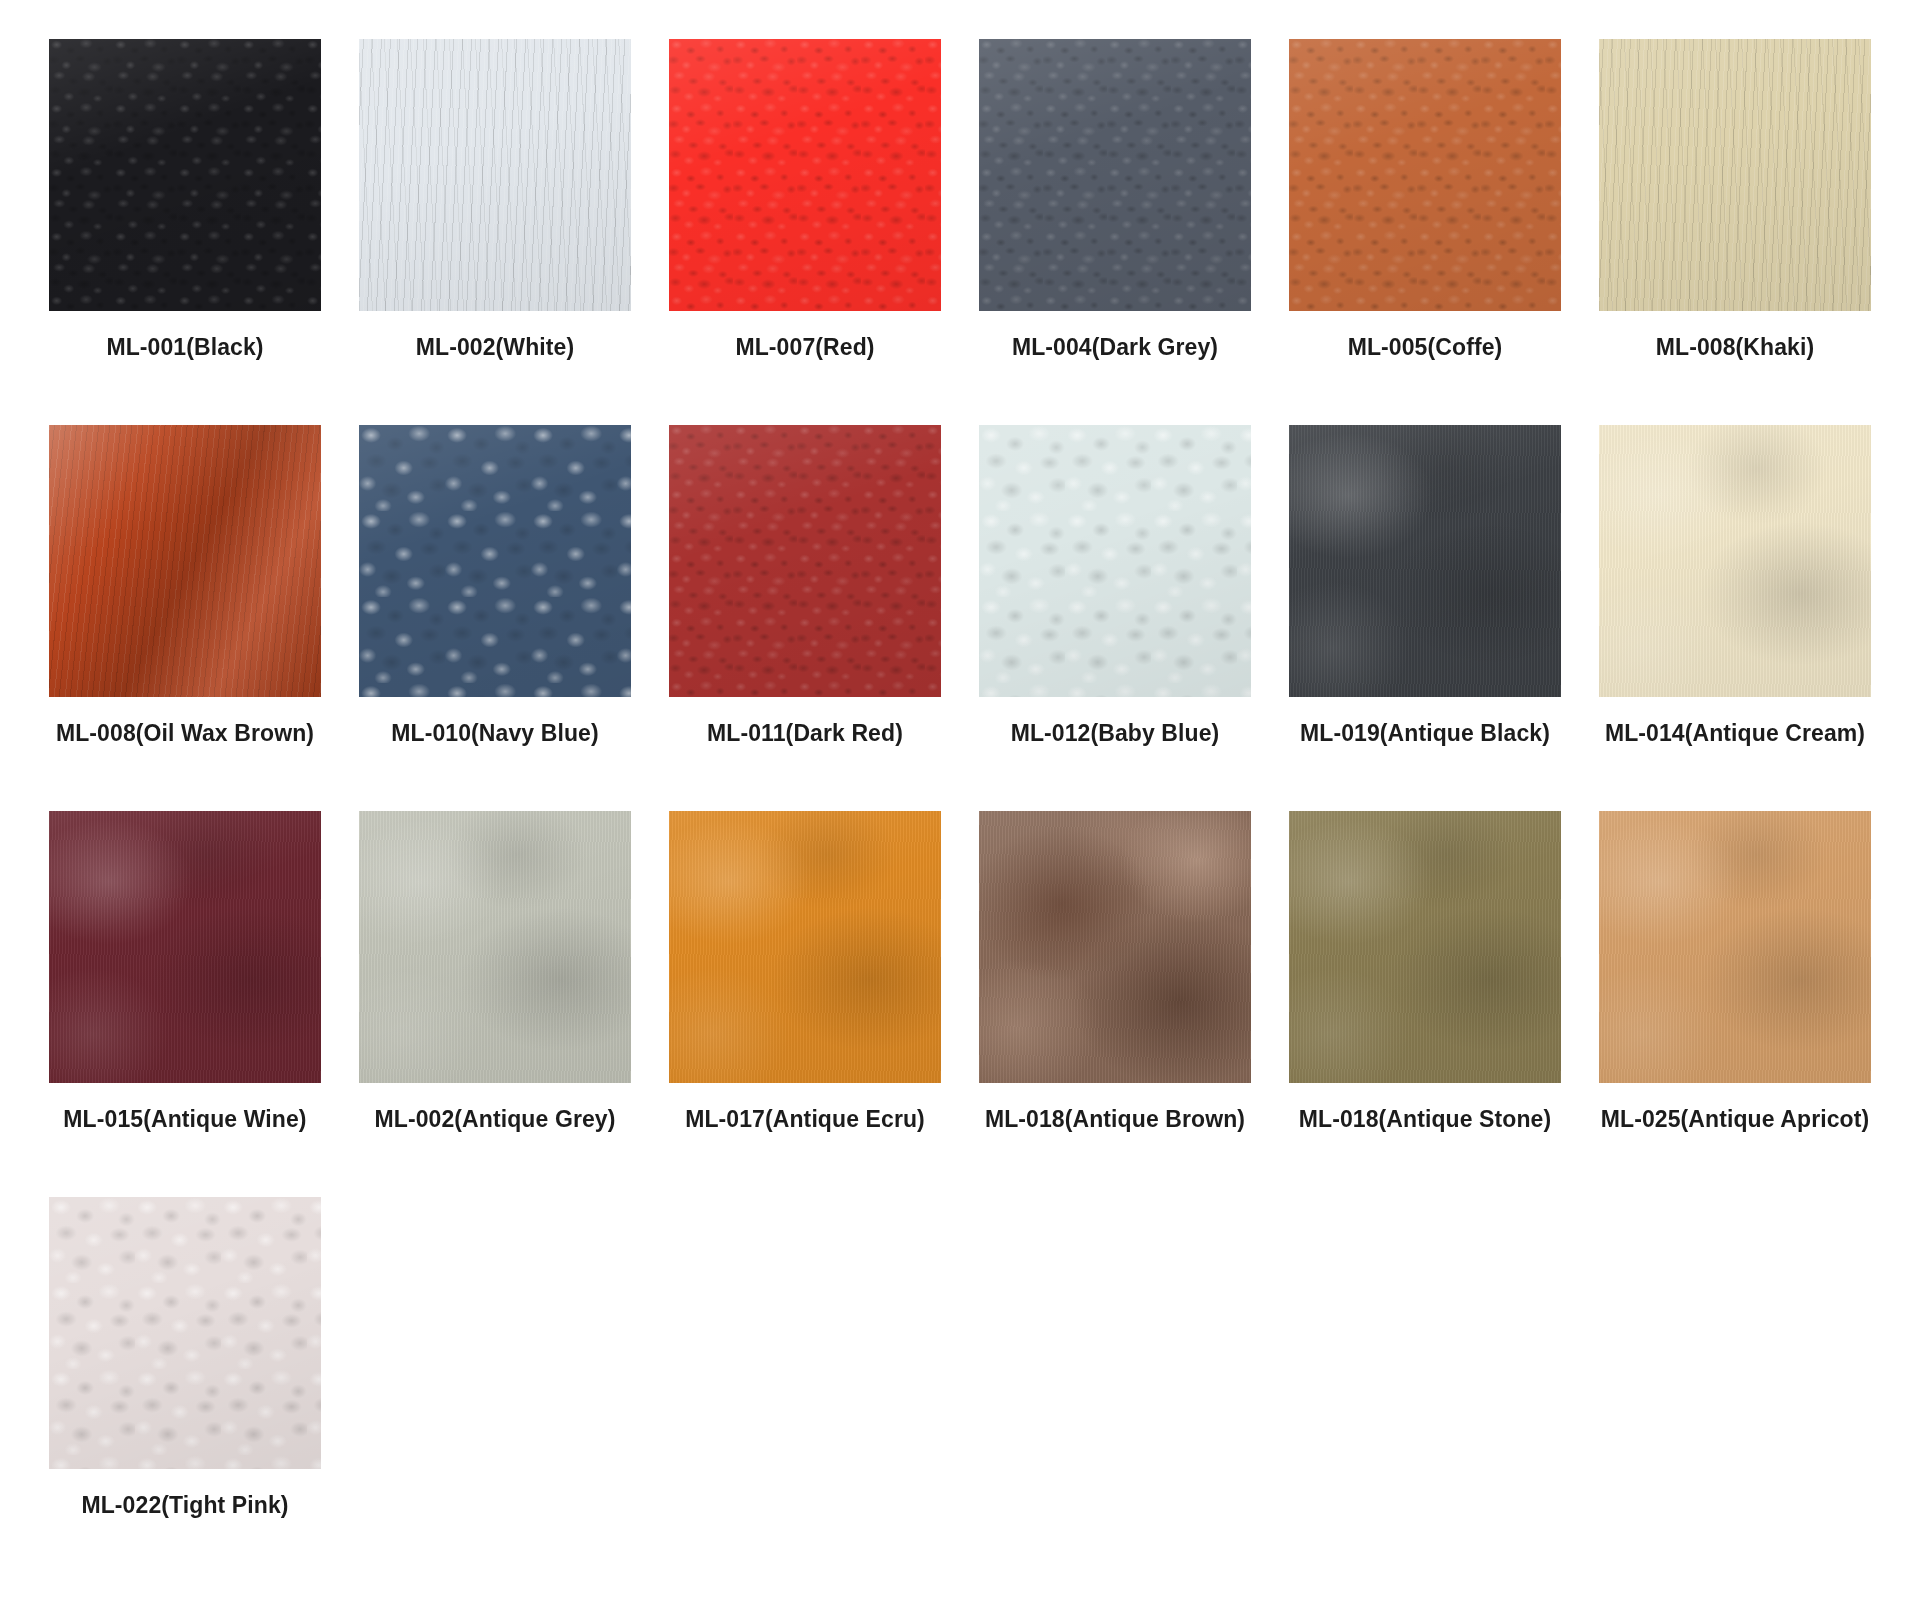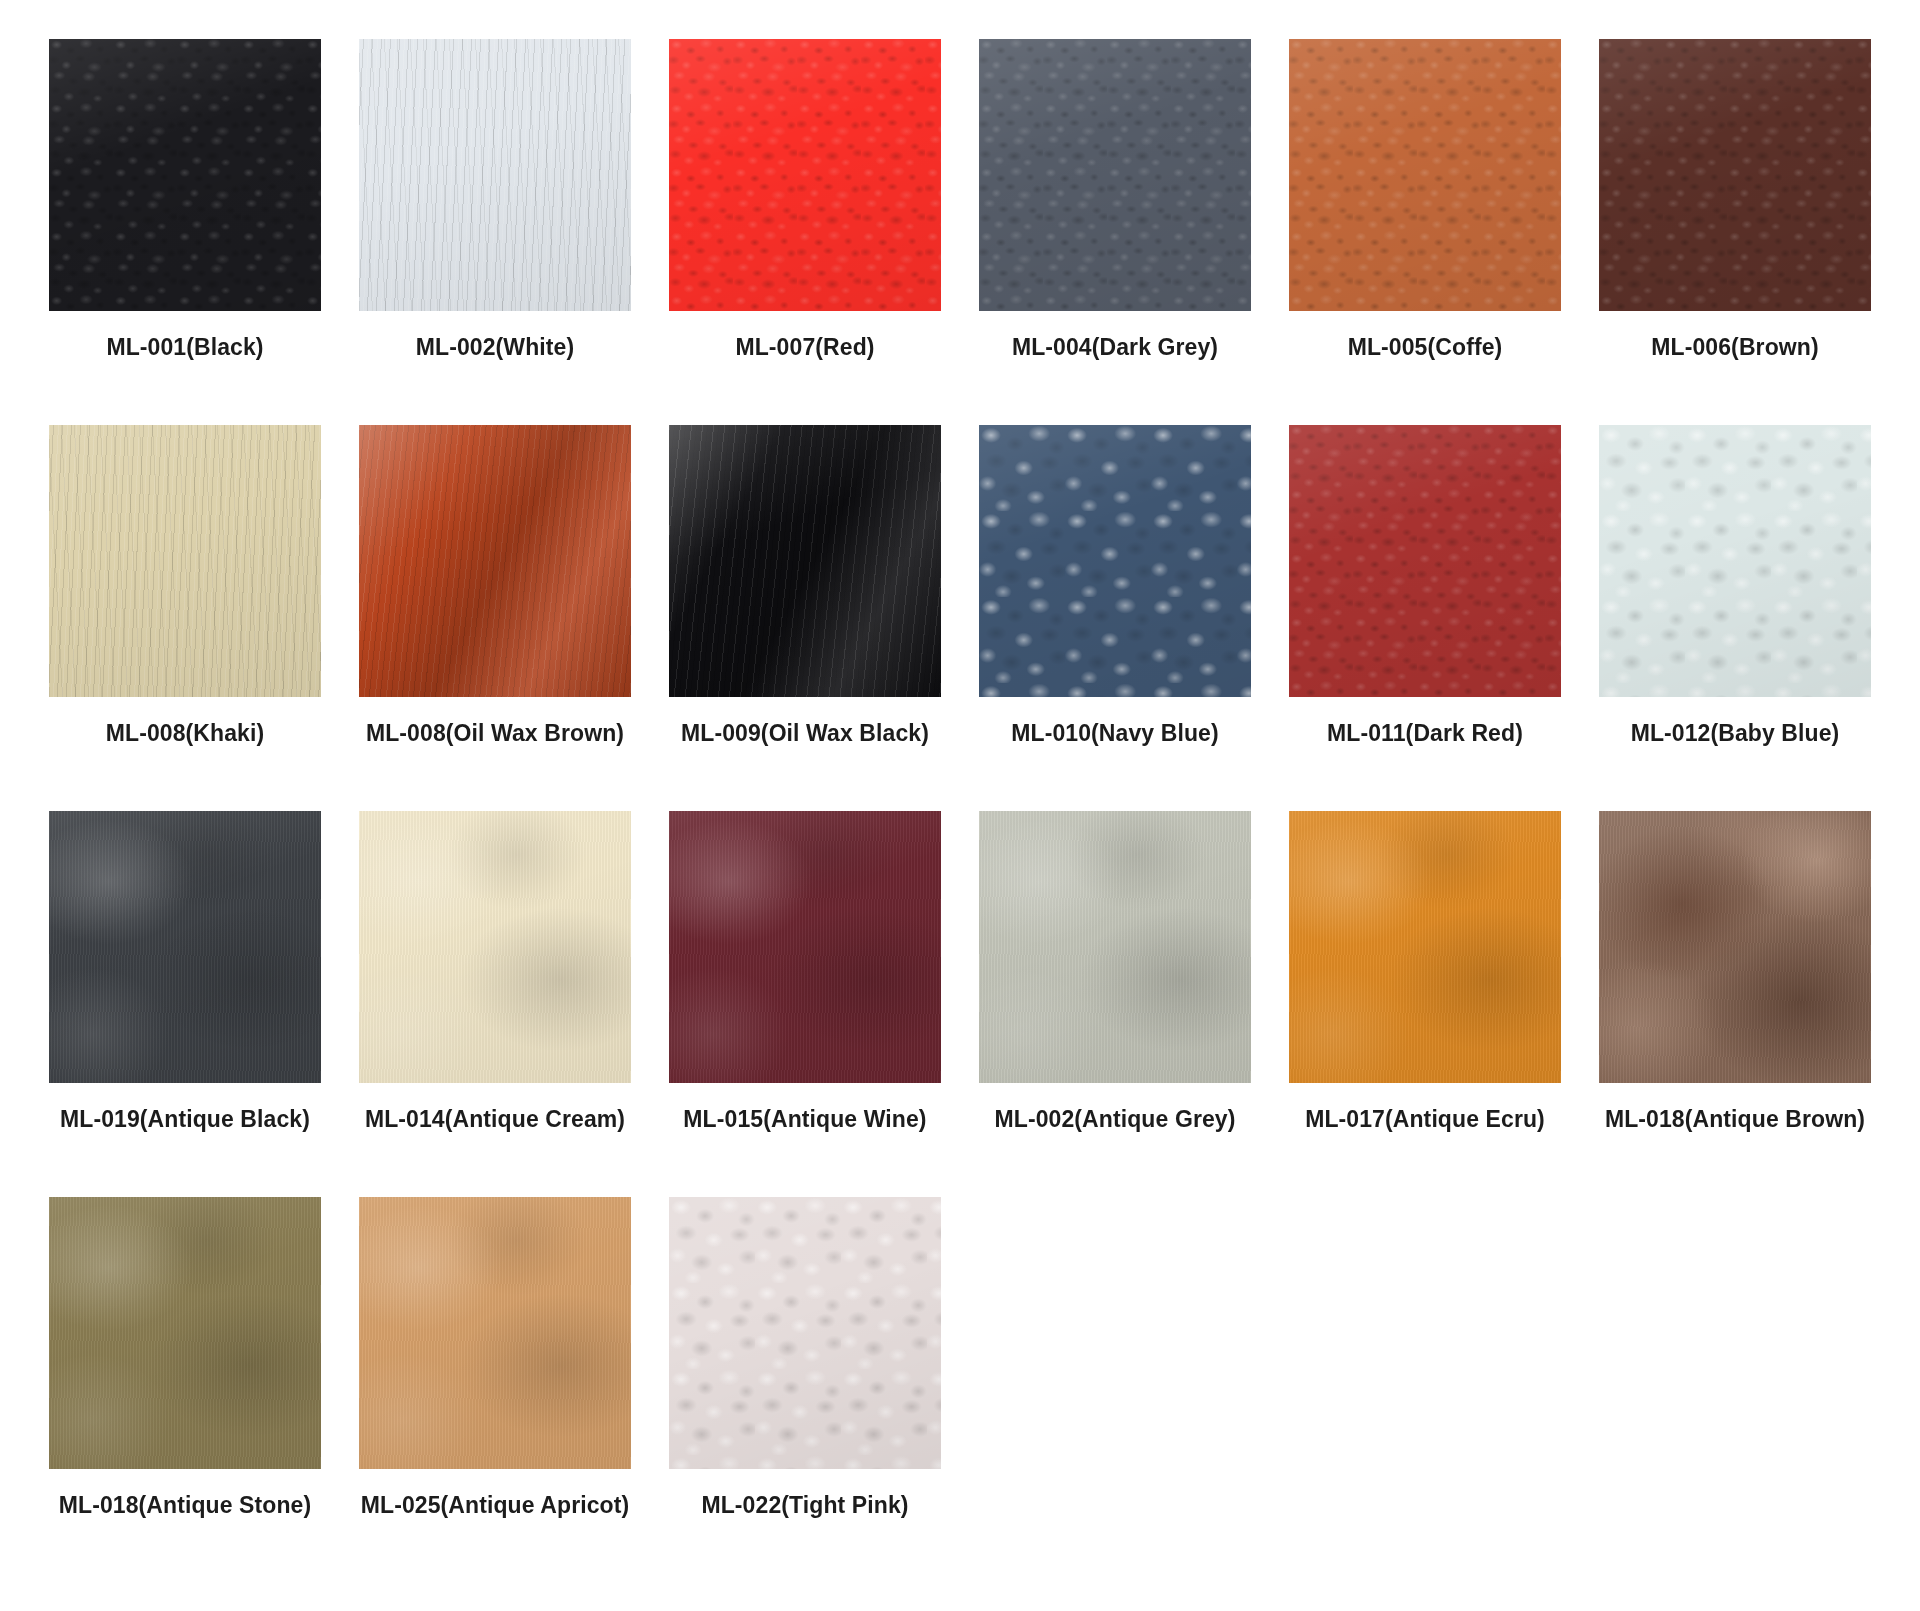--- a/index.html
+++ b/index.html
@@ -190,48 +190,34 @@
       <div class="swatch-label">ML-004(Dark Grey)</div>
     </div>
     <div class="swatch-cell">
       <div class="swatch-chip" style="background-color: rgb(194, 104, 58);">
         <div class="grain grain-pebble"></div>
         <div class="vignette"></div>
       </div>
       <div class="swatch-label">ML-005(Coffe)</div>
     </div>
     <div class="swatch-cell">
-      <div class="swatch-chip" style="background-color: rgb(91, 48, 40);">
-        <div class="grain grain-pebble"></div>
-        <div class="vignette"></div>
-      </div>
-      <div class="swatch-label">ML-006(Brown)</div>
-    </div>
-    <div class="swatch-cell">
       <div class="swatch-chip" style="background-color: rgb(221, 210, 172);">
         <div class="grain grain-crinkle"></div>
         <div class="vignette"></div>
       </div>
       <div class="swatch-label">ML-008(Khaki)</div>
     </div>
     <div class="swatch-cell">
       <div class="swatch-chip" style="background-color: rgb(184, 68, 30);">
         <div class="grain grain-oil"></div>
         <div class="vignette"></div>
       </div>
       <div class="swatch-label">ML-008(Oil Wax Brown)</div>
     </div>
     <div class="swatch-cell">
-      <div class="swatch-chip" style="background-color: rgb(14, 14, 17);">
-        <div class="grain grain-oil"></div>
-        <div class="vignette"></div>
-      </div>
-      <div class="swatch-label">ML-009(Oil Wax Black)</div>
-    </div>
-    <div class="swatch-cell">
       <div class="swatch-chip" style="background-color: rgb(63, 86, 114);">
         <div class="grain grain-crackle"></div>
         <div class="vignette"></div>
       </div>
       <div class="swatch-label">ML-010(Navy Blue)</div>
     </div>
     <div class="swatch-cell">
       <div class="swatch-chip" style="background-color: rgb(168, 50, 48);">
         <div class="grain grain-pebble"></div>
         <div class="vignette"></div>

